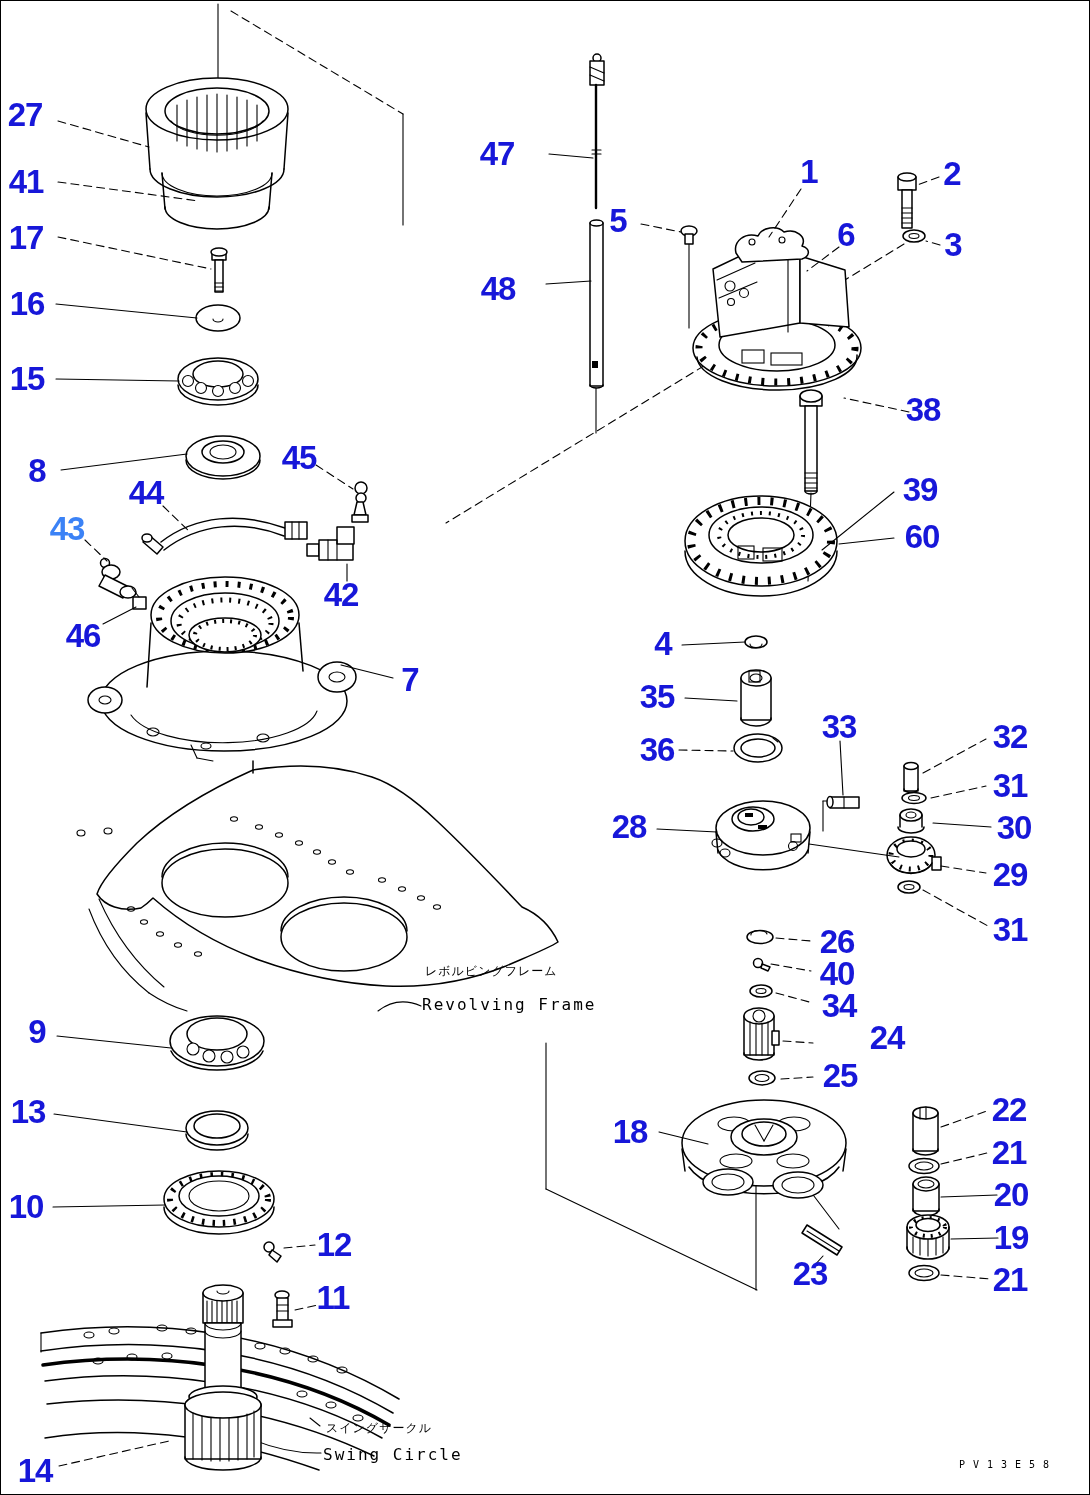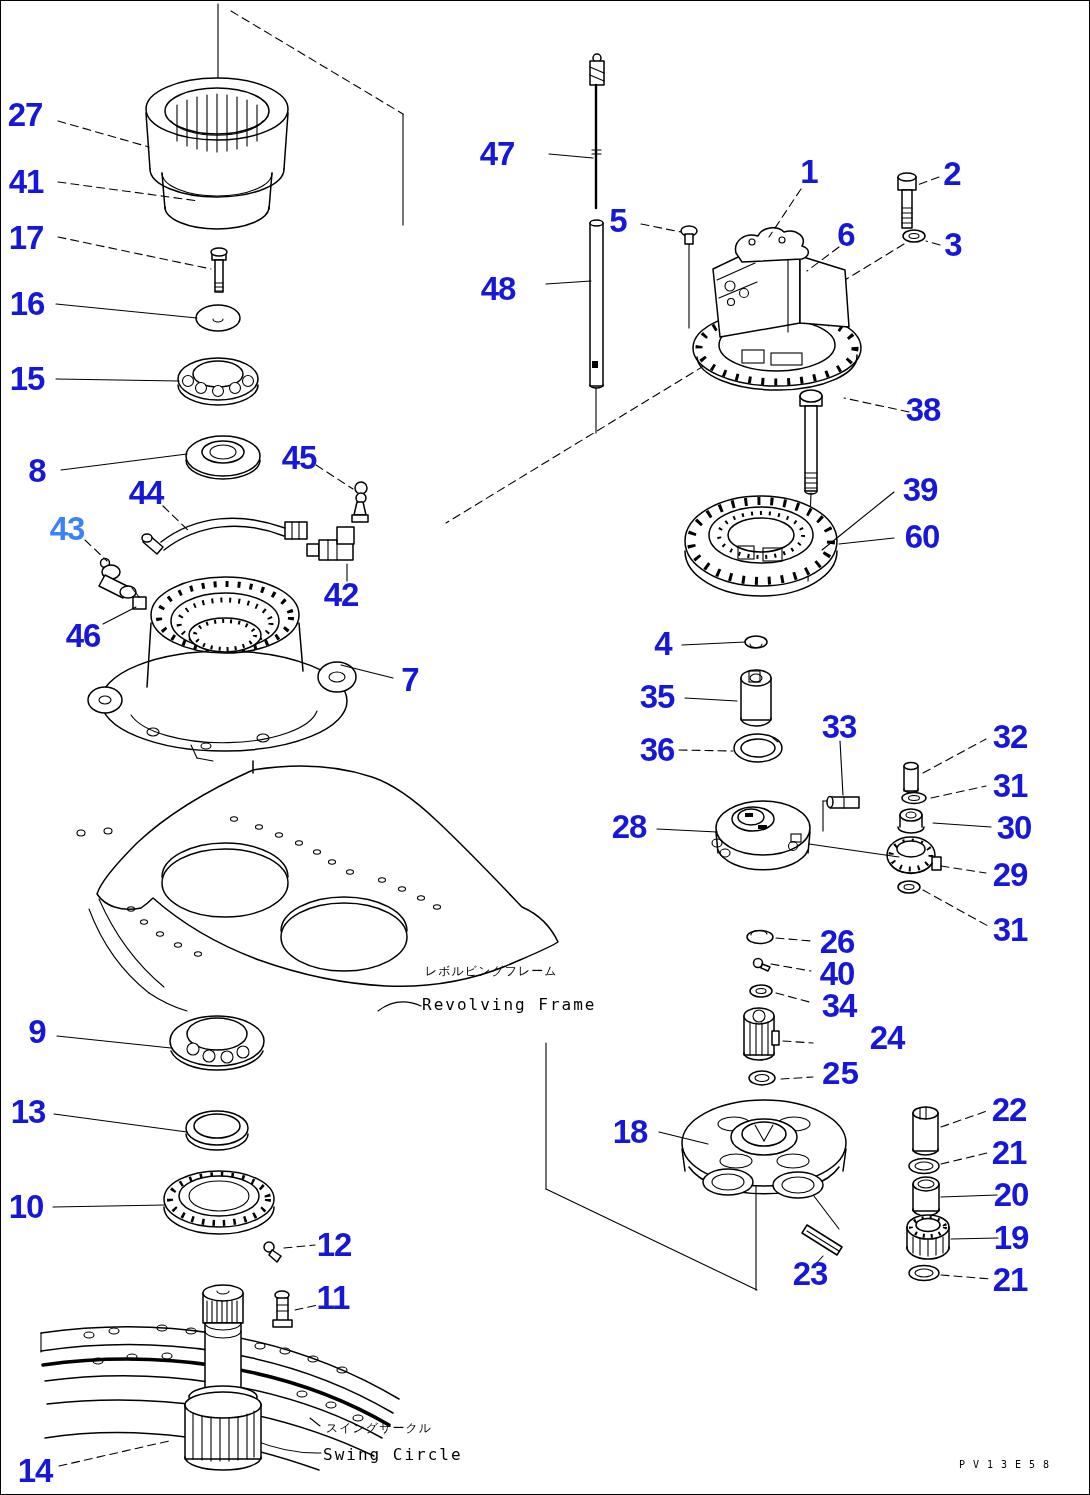--- a/index.html
+++ b/index.html
@@ -624,21 +624,21 @@
       <div class="callout" style="left: 1009px; top: 735px; color: rgb(23, 23, 217);">32</div>
       <div class="callout" style="left: 1009px; top: 784px; color: rgb(23, 23, 217);">31</div>
       <div class="callout" style="left: 1013px; top: 826px; color: rgb(23, 23, 217);">30</div>
       <div class="callout" style="left: 628px; top: 825px; color: rgb(23, 23, 217);">28</div>
       <div class="callout" style="left: 1009px; top: 873px; color: rgb(23, 23, 217);">29</div>
       <div class="callout" style="left: 1009px; top: 928px; color: rgb(23, 23, 217);">31</div>
       <div class="callout" style="left: 836px; top: 940px; color: rgb(23, 23, 217);">26</div>
       <div class="callout" style="left: 836px; top: 972px; color: rgb(23, 23, 217);">40</div>
       <div class="callout" style="left: 838px; top: 1004px; color: rgb(23, 23, 217);">34</div>
       <div class="callout" style="left: 838px; top: 1036px; color: rgb(23, 23, 217); margin-left: 48px;">24</div>
-      <div class="callout" style="left: 839px; top: 1074px; color: rgb(23, 23, 217); font-family: Liberation Mono, monospace;">25</div>
+      <div class="callout" style="left: 839px; top: 1074px; color: rgb(23, 23, 217);">25</div>
       <div class="callout" style="left: 629px; top: 1130px; color: rgb(23, 23, 217);">18</div>
       <div class="callout" style="left: 1008px; top: 1108px; color: rgb(23, 23, 217);">22</div>
       <div class="callout" style="left: 1008px; top: 1151px; color: rgb(23, 23, 217);">21</div>
       <div class="callout" style="left: 1010px; top: 1193px; color: rgb(23, 23, 217); text-align: center;">20</div>
       <div class="callout" style="left: 1010px; top: 1236px; color: rgb(23, 23, 217);">19</div>
       <div class="callout" style="left: 1009px; top: 1278px; color: rgb(23, 23, 217);">21</div>
       <div class="callout" style="left: 809px; top: 1272px; color: rgb(23, 23, 217); text-align: center;">23</div>
       <div class="callout" style="left: 36px; top: 1030px; color: rgb(23, 23, 217);">9</div>
       <div class="callout" style="left: 27px; top: 1110px; color: rgb(23, 23, 217);">13</div>
       <div class="callout" style="left: 25px; top: 1205px; color: rgb(23, 23, 217);">10</div>

